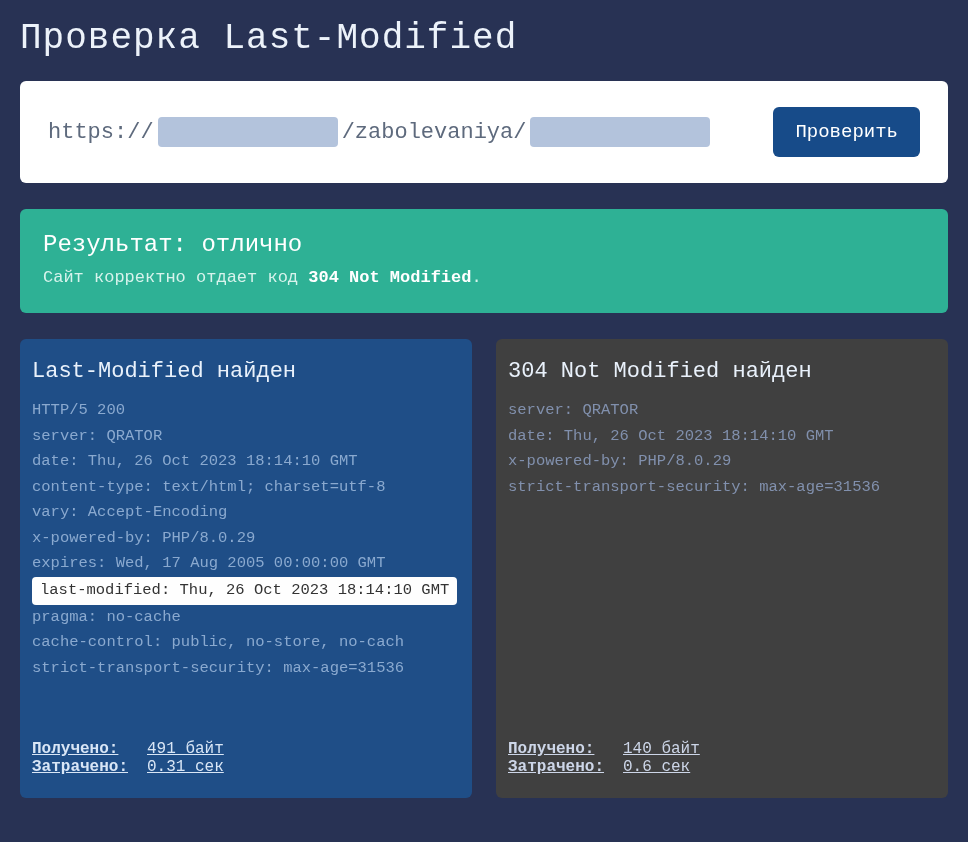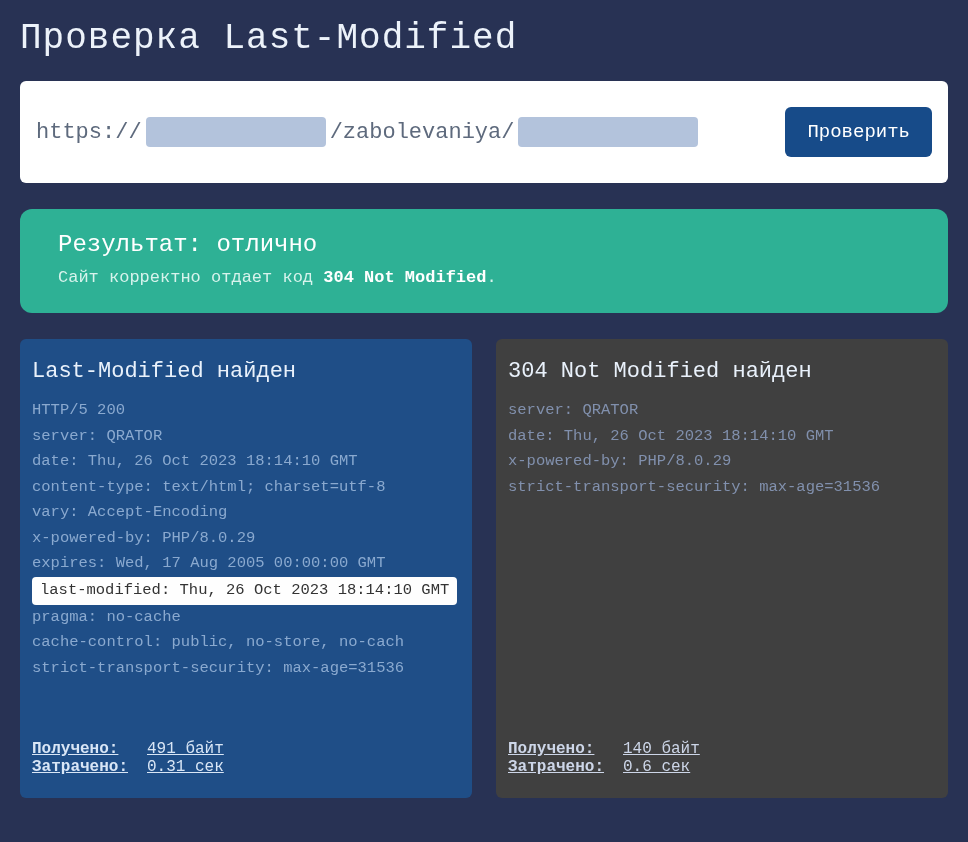--- a/index.html
+++ b/index.html
@@ -14,21 +14,21 @@
   .page-title {
     color: #ecf2fa;
     font-size: 36px;
     font-weight: 400;
     letter-spacing: 1px;
     margin-bottom: 22px;
   }
   .input-panel {
     background: #ffffff;
     border-radius: 6px;
-    padding: 26px 16px;
+    padding: 26px 28px;
     display: flex;
     gap: 14px;
     align-items: center;
     margin-bottom: 26px;
   }
   .url-display {
     flex: 1;
     font-size: 22px;
     color: #5e6a7d;
     display: flex;
@@ -49,22 +49,22 @@
     color: #fff;
     border: none;
     border-radius: 6px;
     padding: 14px 22px;
     font-family: inherit;
     font-size: 19px;
     cursor: pointer;
   }
   .result-banner {
     background: #2eb195;
-    border-radius: 12px;
-    padding: 22px 38px 26px;
+    border-radius: 6px;
+    padding: 22px 23px 26px;
     margin-bottom: 26px;
   }
   .result-banner h2 {
     color: #fff;
     font-size: 24px;
     font-weight: 400;
     margin-bottom: 10px;
   }
   .result-banner p {
     color: #d7f3ec;

